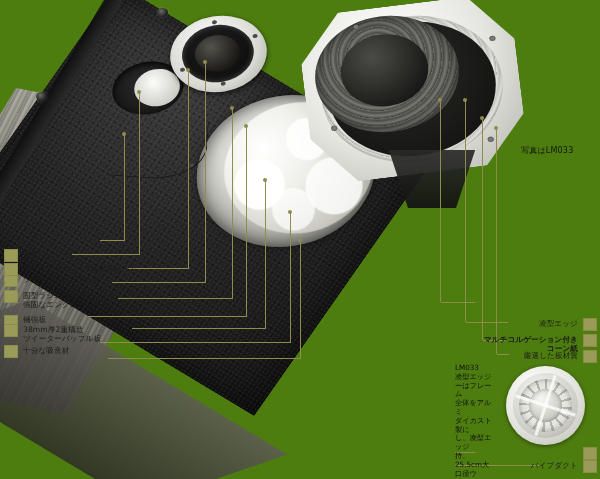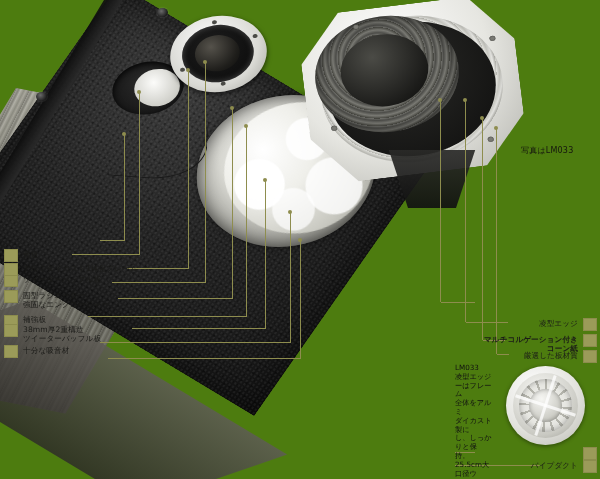--- a/index.html
+++ b/index.html
@@ -393,21 +393,21 @@
     <span class="sw"></span>
     <span class="txt">厳選した板材質</span>
   </div>
 
   <div class="lm-note">
     <div>LM033</div>
     <div>凌型エッジ</div>
     <div>ーはフレーム</div>
     <div>全体をアルミ</div>
     <div>ダイカスト製に</div>
-    <div>し、しっかりと保</div>
+    <div>し、凌型エッジ</div>
     <div>持。25.5cm大口径ウ</div>
     <div>ーファーの特性を十分</div>
 
   </div>
 
   <div class="mini-speaker">
     <div class="ms-r1"></div>
     <div class="ms-r2"></div>
     <div class="ms-cap"></div>
     <div class="ms-spoke" style="transform:rotate(18deg);"></div>

